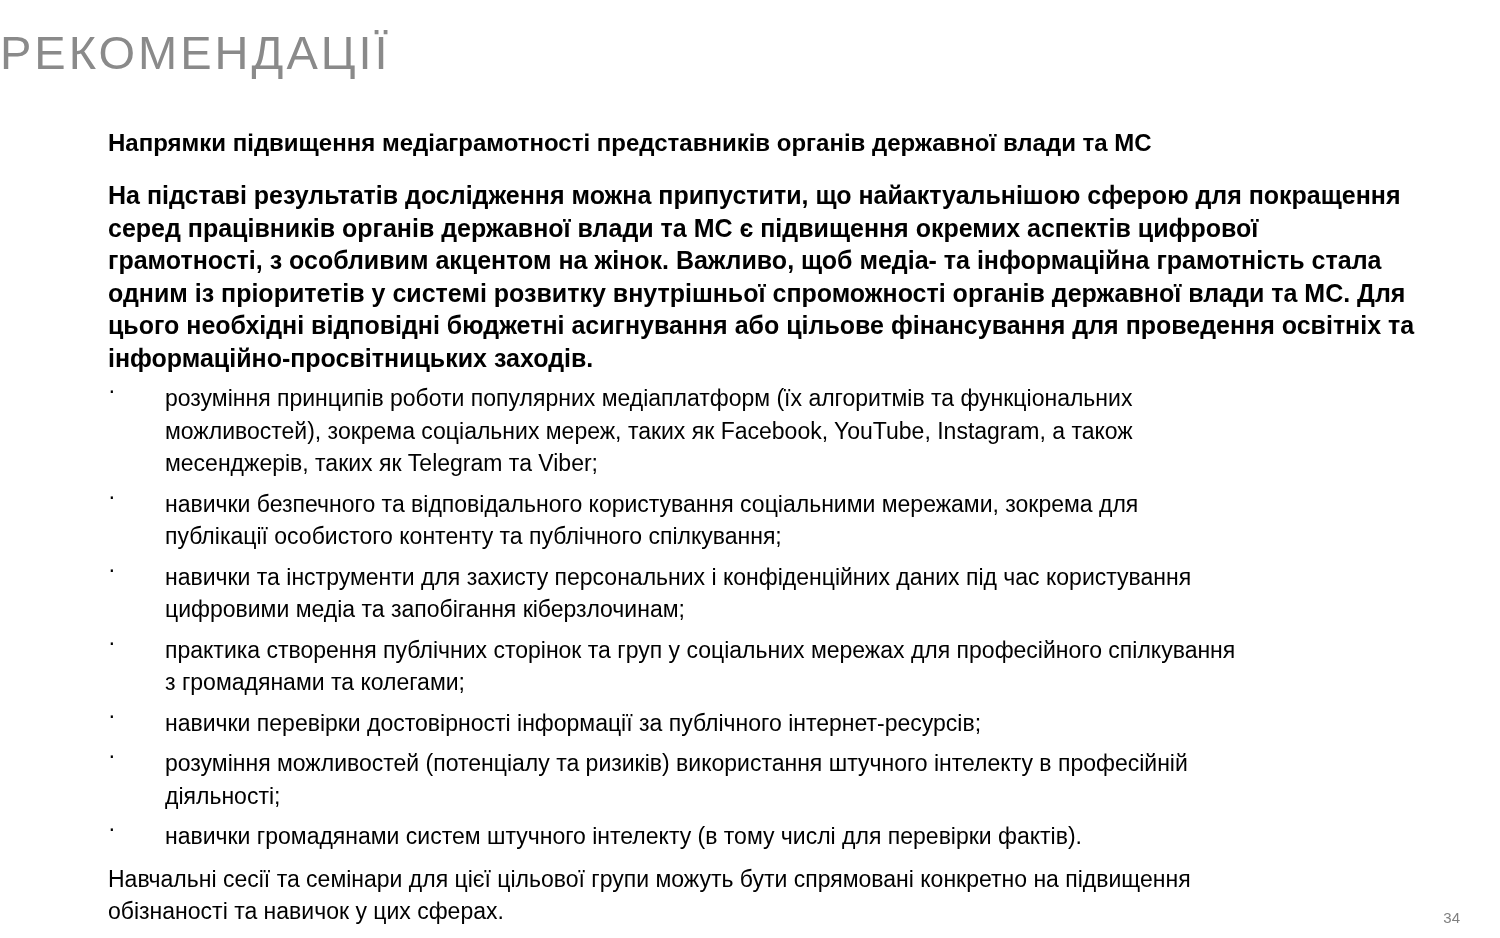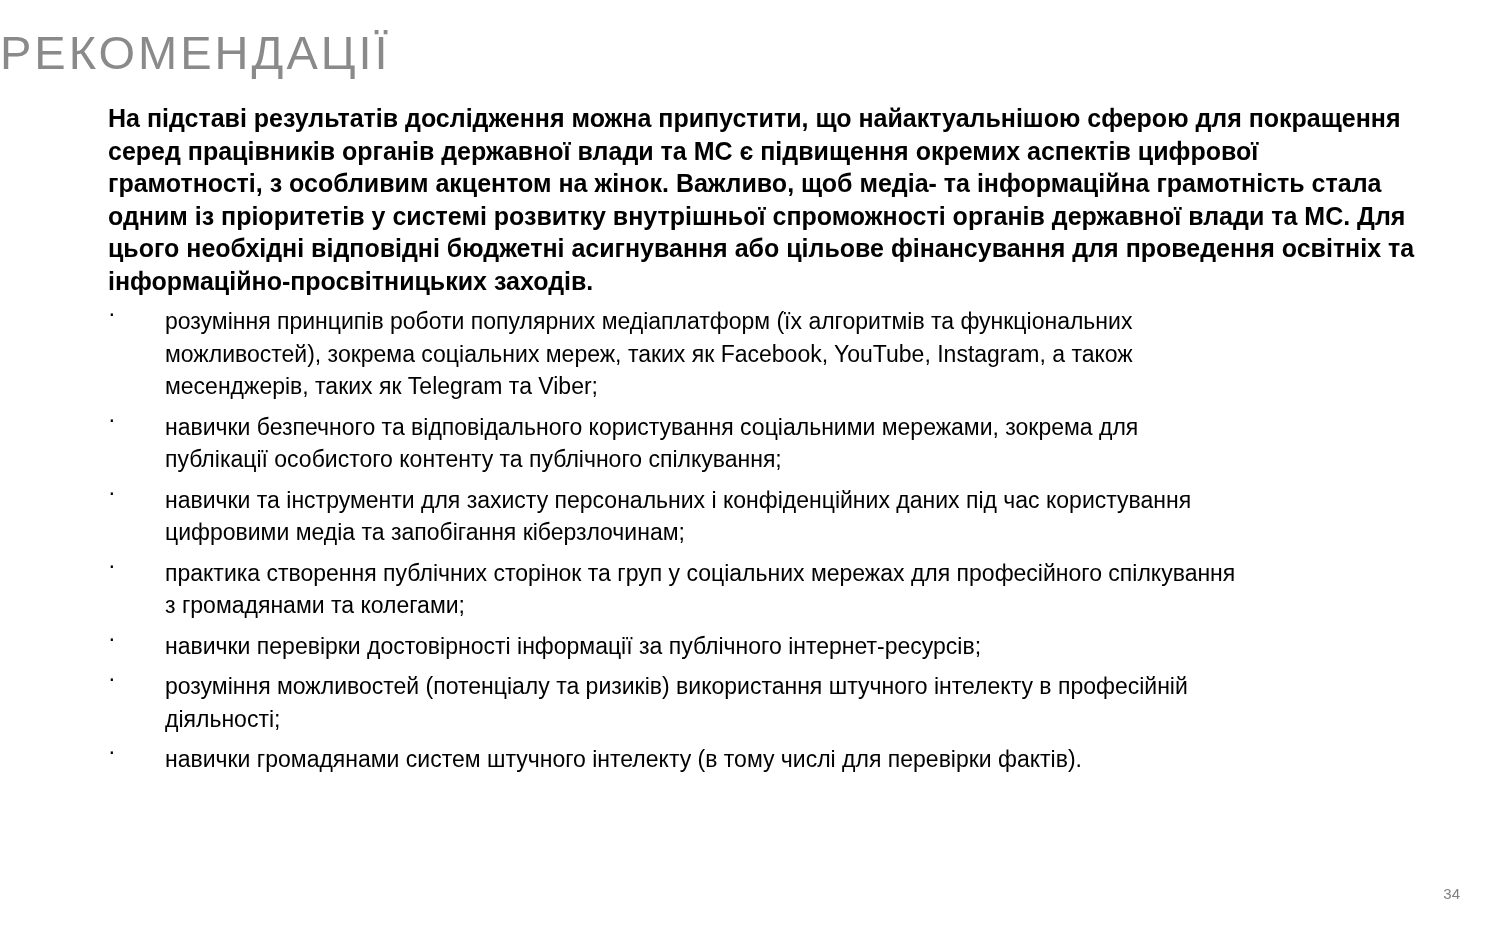--- a/index.html
+++ b/index.html
@@ -67,32 +67,33 @@
     margin-top: 8px;
   }
   .closing-paragraph {
     margin-top: 10px;
     font-size: 23px;
     line-height: 32.5px;
   }
   .page-number {
     position: absolute;
     right: 40px;
-    bottom: 36px;
+    bottom: 12px;
     font-size: 15px;
     color: var(--page-number-color, #808080);
   }
 </style>
 </head>
 <body style="--title-color: #8a8a8a; --body-color: #000000; --page-number-color: #808080; background: rgb(255, 255, 255);">
 
 <h1 class="slide-title">РЕКОМЕНДАЦІЇ</h1>
 
 <div class="content">
 
+  <div class="section-heading">Напрямки підвищення медіаграмотності представників органів державної влади та МС</div>
 
   <div class="body-paragraph">На підставі результатів дослідження можна припустити, що найактуальнішою сферою для покращення<br>серед працівників органів державної влади та МС є підвищення окремих аспектів цифрової<br>грамотності, з особливим акцентом на жінок. Важливо, щоб медіа- та інформаційна грамотність стала<br>одним із пріоритетів у системі розвитку внутрішньої спроможності органів державної влади та МС. Для<br>цього необхідні відповідні бюджетні асигнування або цільове фінансування для проведення освітніх та<br>інформаційно-просвітницьких заходів.</div>
 
 
   <div class="bullet-list">
 
     <div class="bullet-row">
       <span class="bullet-marker">·</span>
       <div class="bullet-text">розуміння принципів роботи популярних медіаплатформ (їх алгоритмів та функціональних<br>можливостей), зокрема соціальних мереж, таких як Facebook, YouTube, Instagram, а також<br>месенджерів, таких як Telegram та Viber;</div>
     </div>
@@ -122,16 +123,17 @@
       <div class="bullet-text">розуміння можливостей (потенціалу та ризиків) використання штучного інтелекту в професійній<br>діяльності;</div>
     </div>
 
     <div class="bullet-row">
       <span class="bullet-marker">·</span>
       <div class="bullet-text">навички громадянами систем штучного інтелекту (в тому числі для перевірки фактів).</div>
     </div>
 
   </div>
 
+  <div class="closing-paragraph">Навчальні сесії та семінари для цієї цільової групи можуть бути спрямовані конкретно на підвищення<br>обізнаності та навичок у цих сферах.</div>
 
 </div>
 
 <div class="page-number">34</div>
 
 </body></html>

